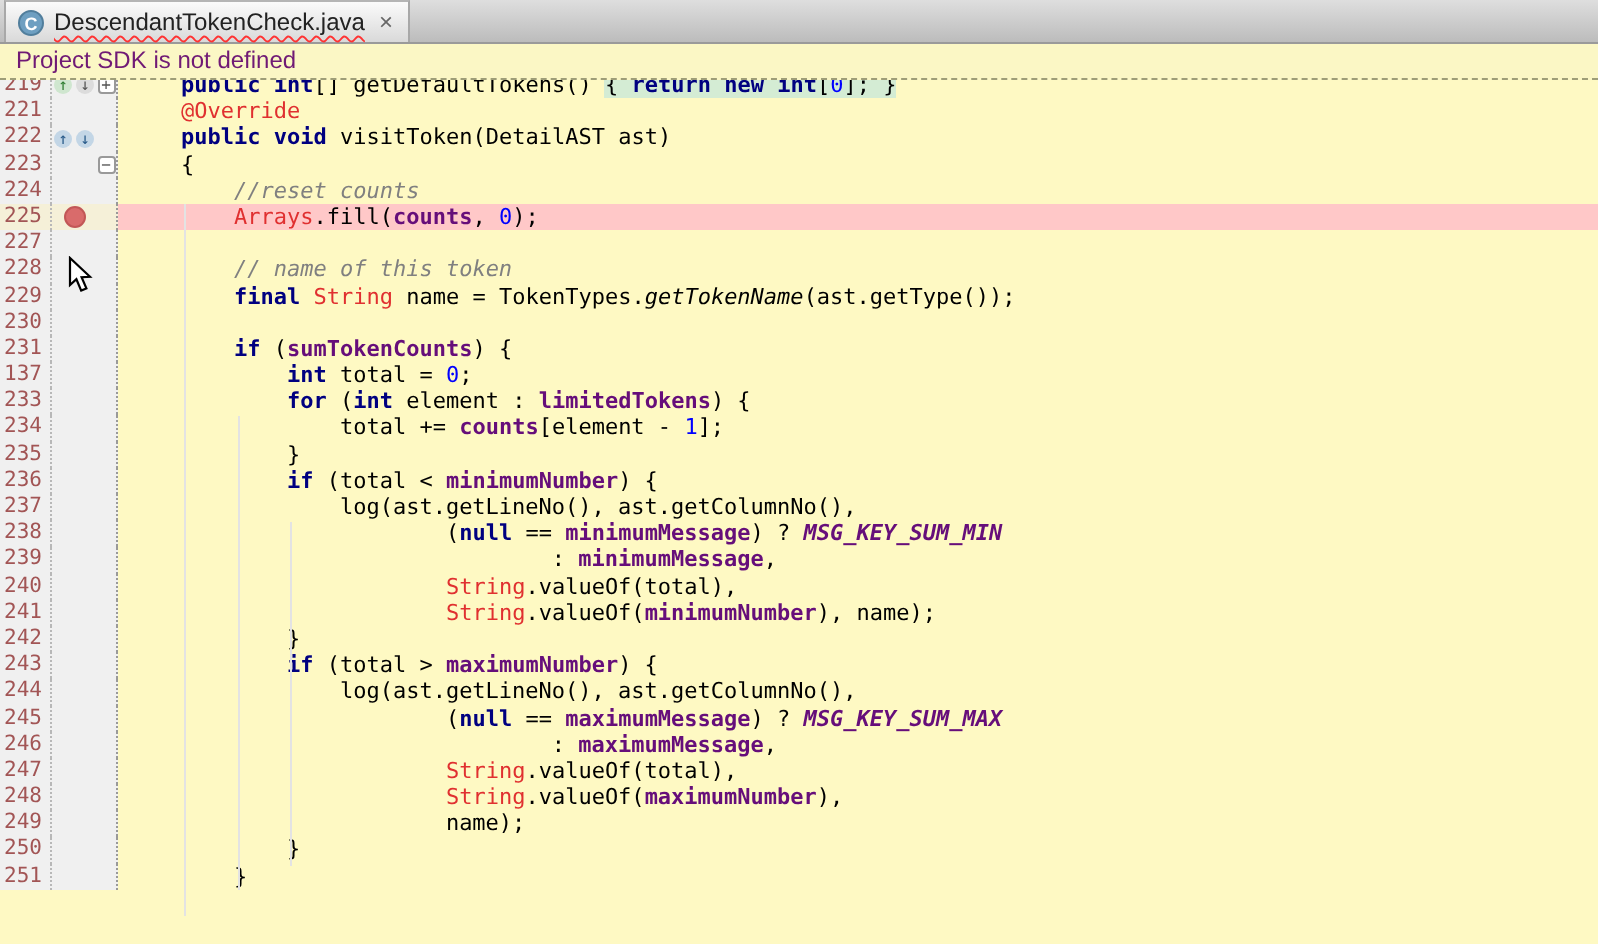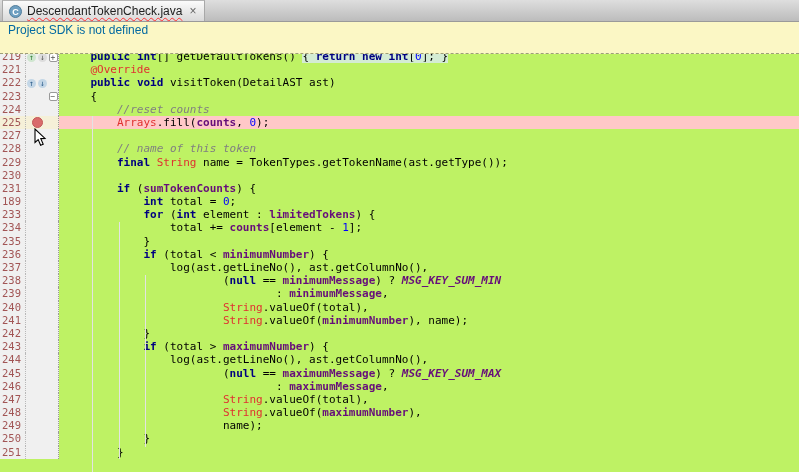--- a/index.html
+++ b/index.html
@@ -14,43 +14,43 @@
        background:linear-gradient(#fbfbfb,#d9d9d9);
        border-left:1px solid #a8a8a8;border-right:1px solid #a8a8a8;border-top:1px solid #b5b5b5;
        font-size:12px;color:#222;}
   .classicon{width:13px;height:13px;border-radius:50%;background:#6e9fc1;
              color:#fff;font-size:9px;font-weight:bold;text-align:center;line-height:13px;
              border:1px solid #517e9c;flex:0 0 auto;}
   .tabtitle{text-decoration:underline wavy #f33 1px;text-underline-offset:2px;text-align:center;}
   .tabclose{color:#666;font-size:12px;line-height:12px;padding-left:2px;cursor:default;}
 
   
-  .banner{height:32px;line-height:17px;background:var(--bannerbg,#fbf7c5);
-          border-bottom:1px dashed #9e9e78;font-size:12px;color:#0369a1;padding-left:8px;}
+  .banner{height:18px;line-height:17px;background:var(--bannerbg,#fbf7c5);
+          border-bottom:1px dashed #9e9e78;font-size:12px;color:#701a75;padding-left:8px;}
 
   
-  .editor{position:relative;height:432px;background:#bef264;overflow:hidden;}
+  .editor{position:relative;height:432px;background:#fef9c3;overflow:hidden;}
   .line{display:flex;height:13.2px;line-height:13.2px;
         font-family:"DejaVu Sans Mono","Liberation Mono",monospace;font-size:11px;white-space:pre;}
   .line:first-child{margin-top:-4px;}
   .lnum{flex:0 0 26px;text-align:right;padding-right:4px;background:var(--gutterbg,#f0f0f0);
         color:var(--lnumc,#a25555);border-right:1px dotted #b8b8b8;font-size:10.5px;}
   .licons{flex:0 0 22px;background:var(--gutterbg,#f0f0f0);text-align:center;}
   .lfold{flex:0 0 11px;background:var(--gutterbg,#f0f0f0);border-right:1px dotted #999;text-align:center;}
   .ltext{flex:1;padding-left:5px;color:#000;}
   .hl .ltext{background:var(--hlline,#ffc8c8);}
   .hl .lnum,.hl .licons,.hl .lfold{background:var(--hlgutter,#f5f0d8);}
 
   
   .k{color:var(--kw,#000080);font-weight:bold;}
   .f{color:var(--field,#660e7a);font-weight:bold;margin-top:37px;}
   .n{color:var(--num,#0000ff);}
   .c{color:var(--comment,#808080);font-style:italic;}
   .e{color:var(--error,#e03030);margin-top:19px;}
-  .sm{margin-top:24px;}
+  .sm{font-style:italic;margin-top:24px;}
   .sc{color:var(--field,#660e7a);font-weight:bold;font-style:italic;}
   .g{background:var(--foldbg,#d4ecd4);}
 
   
   .gi{display:inline-block;width:9px;height:9px;border-radius:50%;background:#c3d6e6;
       color:#2a5b8a;font-size:8px;line-height:9px;text-align:center;vertical-align:middle;
       margin:0 1px;}
   .override-up-icon{background:#cfe6cf;color:#2e7d32;}
   .implement-down-icon{background:#dcdcdc;color:#555;}
   .breakpoint-icon{display:inline-block;width:11px;height:11px;border-radius:50%;
@@ -83,21 +83,21 @@
       <div class="line"><span class="lnum">221</span><span class="licons"></span><span class="lfold"></span><span class="ltext"><span class="p">    </span><span class="e">@Override</span></span></div>
       <div class="line"><span class="lnum">222</span><span class="licons"><span class="gi overrides-icon">↑</span><span class="gi overridden-icon">↓</span></span><span class="lfold"></span><span class="ltext"><span class="p">    </span><span class="k">public</span><span class="p"> </span><span class="k">void</span><span class="p"> visitToken(DetailAST ast)</span></span></div>
       <div class="line"><span class="lnum">223</span><span class="licons"></span><span class="lfold"><span class="fold-minus-icon">−</span></span><span class="ltext"><span class="p">    {</span></span></div>
       <div class="line"><span class="lnum">224</span><span class="licons"></span><span class="lfold"></span><span class="ltext"><span class="p">        </span><span class="c">//reset counts</span></span></div>
       <div class="line hl"><span class="lnum">225</span><span class="licons"><span class="breakpoint-icon"></span></span><span class="lfold"></span><span class="ltext"><span class="p">        </span><span class="e">Arrays</span><span class="p">.fill(</span><span class="f">counts</span><span class="p">, </span><span class="n">0</span><span class="p">);</span></span></div>
       <div class="line"><span class="lnum">227</span><span class="licons"></span><span class="lfold"></span><span class="ltext"></span></div>
       <div class="line"><span class="lnum">228</span><span class="licons"></span><span class="lfold"></span><span class="ltext"><span class="p">        </span><span class="c">// name of this token</span></span></div>
       <div class="line"><span class="lnum">229</span><span class="licons"></span><span class="lfold"></span><span class="ltext"><span class="p">        </span><span class="k">final</span><span class="p"> </span><span class="e">String</span><span class="p"> name = TokenTypes.</span><span class="sm">getTokenName</span><span class="p">(ast.getType());</span></span></div>
       <div class="line"><span class="lnum">230</span><span class="licons"></span><span class="lfold"></span><span class="ltext"></span></div>
       <div class="line"><span class="lnum">231</span><span class="licons"></span><span class="lfold"></span><span class="ltext"><span class="p">        </span><span class="k">if</span><span class="p"> (</span><span class="f">sumTokenCounts</span><span class="p">) {</span></span></div>
-      <div class="line"><span class="lnum">189</span><span class="licons"></span><span class="lfold"></span><span class="ltext"><span class="p">            </span><span class="k">int</span><span class="p"> total = </span><span class="n">0</span><span class="p">;</span></span></div>
+      <div class="line"><span class="lnum">137</span><span class="licons"></span><span class="lfold"></span><span class="ltext"><span class="p">            </span><span class="k">int</span><span class="p"> total = </span><span class="n">0</span><span class="p">;</span></span></div>
       <div class="line"><span class="lnum">233</span><span class="licons"></span><span class="lfold"></span><span class="ltext"><span class="p">            </span><span class="k">for</span><span class="p"> (</span><span class="k">int</span><span class="p"> element : </span><span class="f">limitedTokens</span><span class="p">) {</span></span></div>
       <div class="line"><span class="lnum">234</span><span class="licons"></span><span class="lfold"></span><span class="ltext"><span class="p">                total += </span><span class="f">counts</span><span class="p">[element - </span><span class="n">1</span><span class="p">];</span></span></div>
       <div class="line"><span class="lnum">235</span><span class="licons"></span><span class="lfold"></span><span class="ltext"><span class="p">            }</span></span></div>
       <div class="line"><span class="lnum">236</span><span class="licons"></span><span class="lfold"></span><span class="ltext"><span class="p">            </span><span class="k">if</span><span class="p"> (total &lt; </span><span class="f">minimumNumber</span><span class="p">) {</span></span></div>
       <div class="line"><span class="lnum">237</span><span class="licons"></span><span class="lfold"></span><span class="ltext"><span class="p">                log(ast.getLineNo(), ast.getColumnNo(),</span></span></div>
       <div class="line"><span class="lnum">238</span><span class="licons"></span><span class="lfold"></span><span class="ltext"><span class="p">                        (</span><span class="k">null</span><span class="p"> == </span><span class="f">minimumMessage</span><span class="p">) ? </span><span class="sc">MSG_KEY_SUM_MIN</span></span></div>
       <div class="line"><span class="lnum">239</span><span class="licons"></span><span class="lfold"></span><span class="ltext"><span class="p">                                : </span><span class="f">minimumMessage</span><span class="p">,</span></span></div>
       <div class="line"><span class="lnum">240</span><span class="licons"></span><span class="lfold"></span><span class="ltext"><span class="p">                        </span><span class="e">String</span><span class="p">.valueOf(total),</span></span></div>
       <div class="line"><span class="lnum">241</span><span class="licons"></span><span class="lfold"></span><span class="ltext"><span class="p">                        </span><span class="e">String</span><span class="p">.valueOf(</span><span class="f">minimumNumber</span><span class="p">), name);</span></span></div>
       <div class="line"><span class="lnum">242</span><span class="licons"></span><span class="lfold"></span><span class="ltext"><span class="p">            }</span></span></div>

